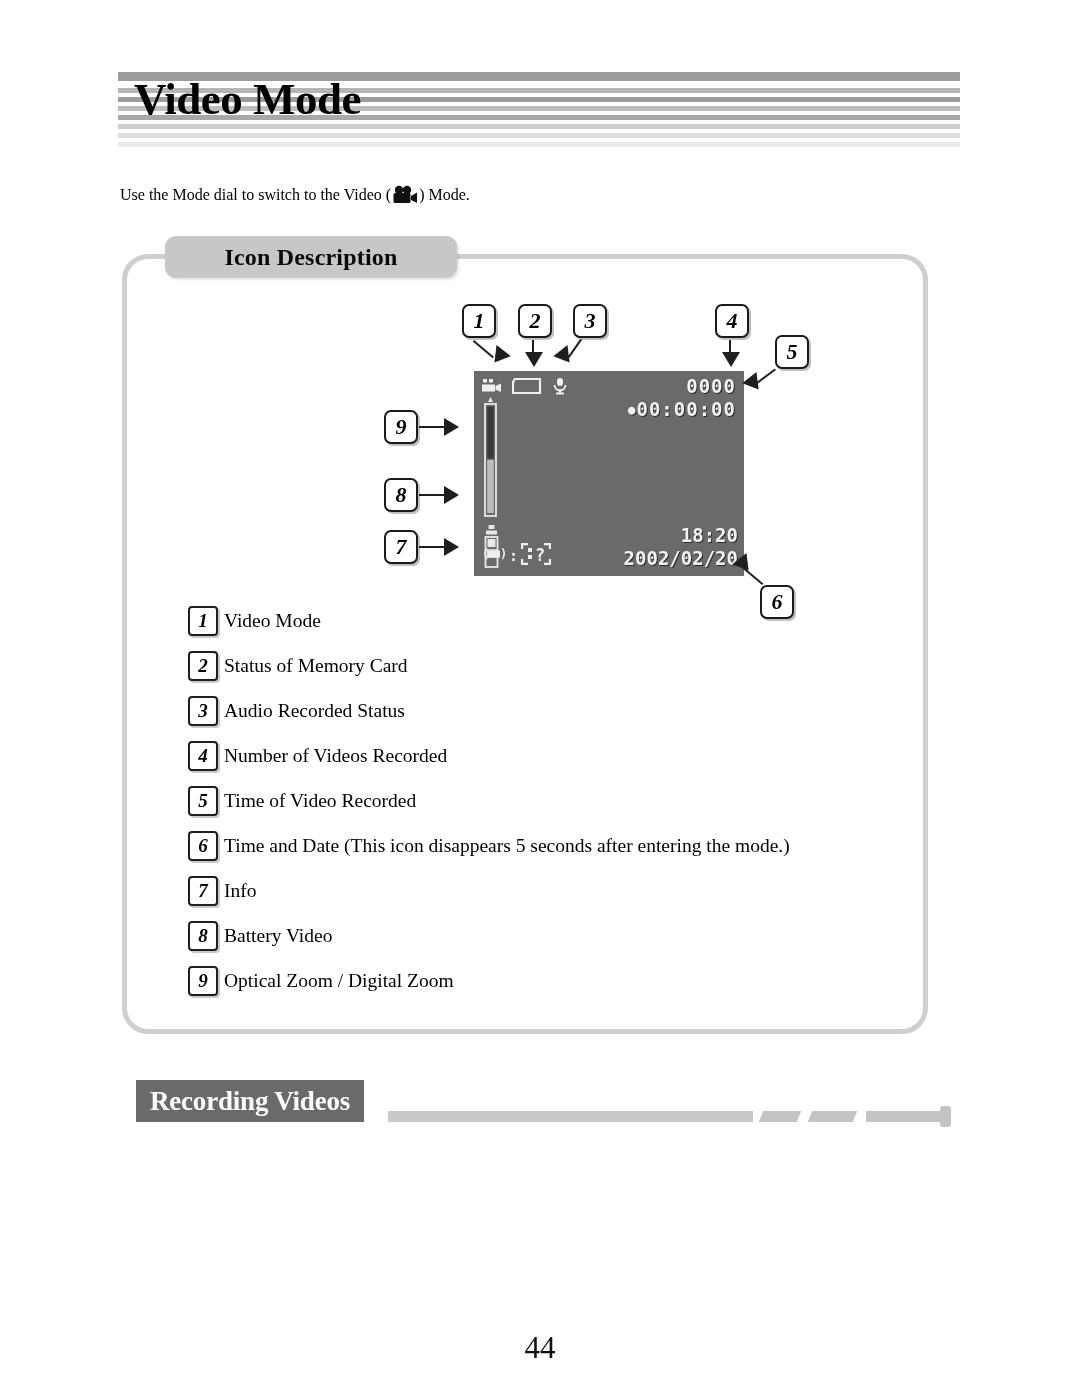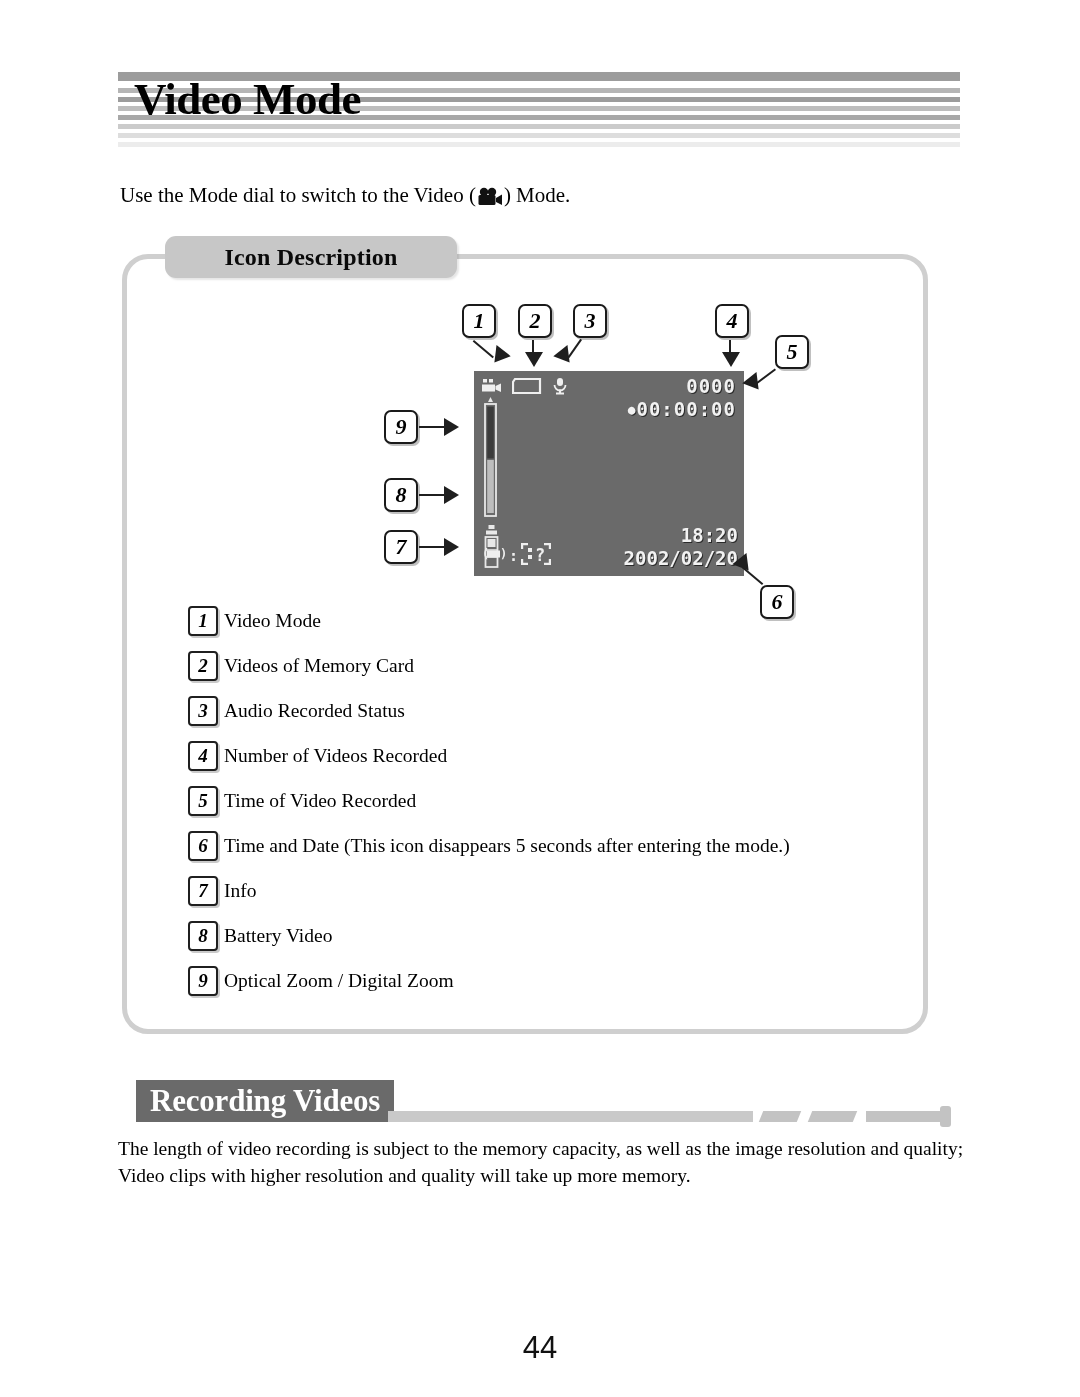--- a/index.html
+++ b/index.html
@@ -41,21 +41,21 @@
     line-height: 62px;
     white-space: nowrap;
     z-index: 5;
   }
 
   
   .intro-line {
     position: absolute;
     left: 120px;
     top: 182px;
-    font-size: 21px;
+    font-size: 16px;
     white-space: nowrap;
     line-height: 26px;
   }
   .intro-line .cam-inline {
     display: inline-block;
     vertical-align: -5px;
     margin: 0 1px;
   }
 
   
@@ -275,21 +275,21 @@
     top: 0;
     height: 42px;
     padding: 0 14px 0 14px;
     background: #6a6a6a;
     display: flex;
     align-items: center;
   }
   .sec-box span {
     color: #ffffff;
     font-weight: bold;
-    font-size: 31px;
+    font-size: 27px;
     letter-spacing: -0.2px;
     line-height: 42px;
     white-space: nowrap;
   }
   .sec-bar {
     position: absolute;
     left: 270px;
     top: 31px;
     height: 11px;
     width: 365px;
@@ -330,21 +330,21 @@
     margin: 0;
   }
 
   
   .pageno {
     position: absolute;
     left: 0;
     top: 1330px;
     width: 1080px;
     text-align: center;
-    font-family: Liberation Sans, sans-serif;
+    font-family: Liberation Serif, serif;
     font-size: 31px;
     color: #111;
   }
 </style>
 </head>
 <body>
 
 <div class="title-banner">
   <div class="stripe" style="top:0px;height:9px;background:#9c9c9c;"></div>
   <div class="stripe" style="top:16px;height:5px;background:#b5b5b5;"></div>
@@ -515,21 +515,21 @@
     <div class="lbox">
         <span>1</span>
       </div>
     <div class="ltext">Video Mode</div>
   </div>
 
   <div class="legend-row">
     <div class="lbox">
         <span>2</span>
       </div>
-    <div class="ltext">Videos of Memory Card</div>
+    <div class="ltext">Status of Memory Card</div>
   </div>
 
   <div class="legend-row">
     <div class="lbox">
         <span>3</span>
       </div>
     <div class="ltext">Audio Recorded Status</div>
   </div>
 
   <div class="legend-row">
@@ -580,16 +580,15 @@
     <span>Recording Videos</span>
   </div>
   <div class="sec-bar"></div>
   <div class="sec-dash" style="left:643px;width:38px;"></div>
   <div class="sec-dash" style="left:692px;width:45px;"></div>
   <div class="sec-tip" style="left:748px;width:78px;"></div>
   <div class="sec-cap" style="left:822px;"></div>
 </div>
 
 <div class="body-text">
-  <p>The length of video recording is subject to the memory capacity, as well as the image resolution and quality; Video clips with higher resolution and quality will take up more memory.</p>
 </div>
 
 <div class="pageno">44</div>
 
 </body></html>

